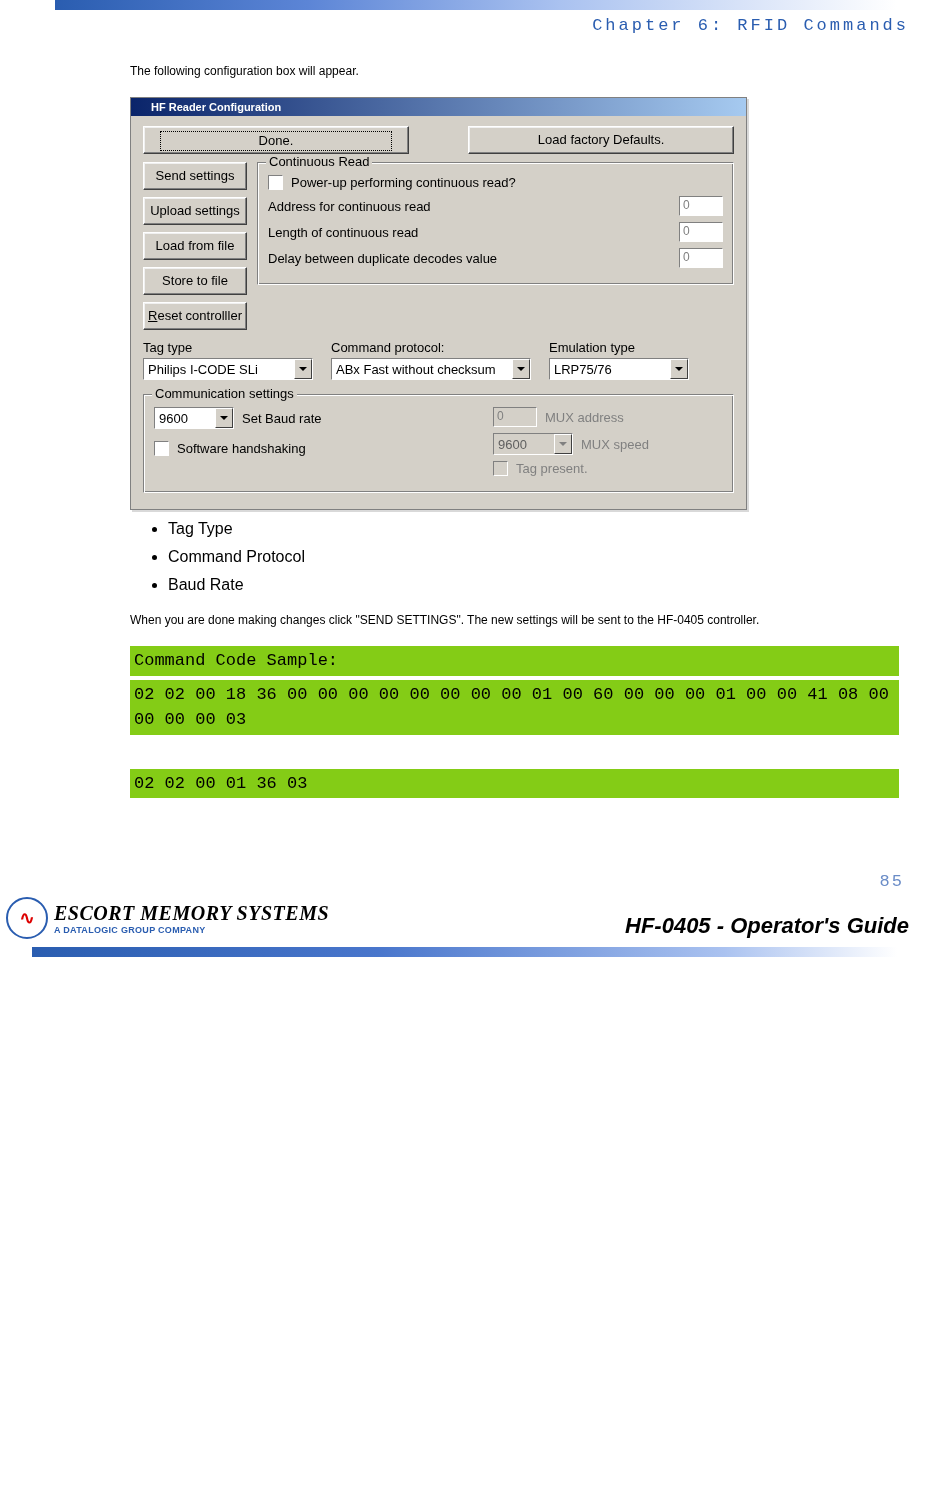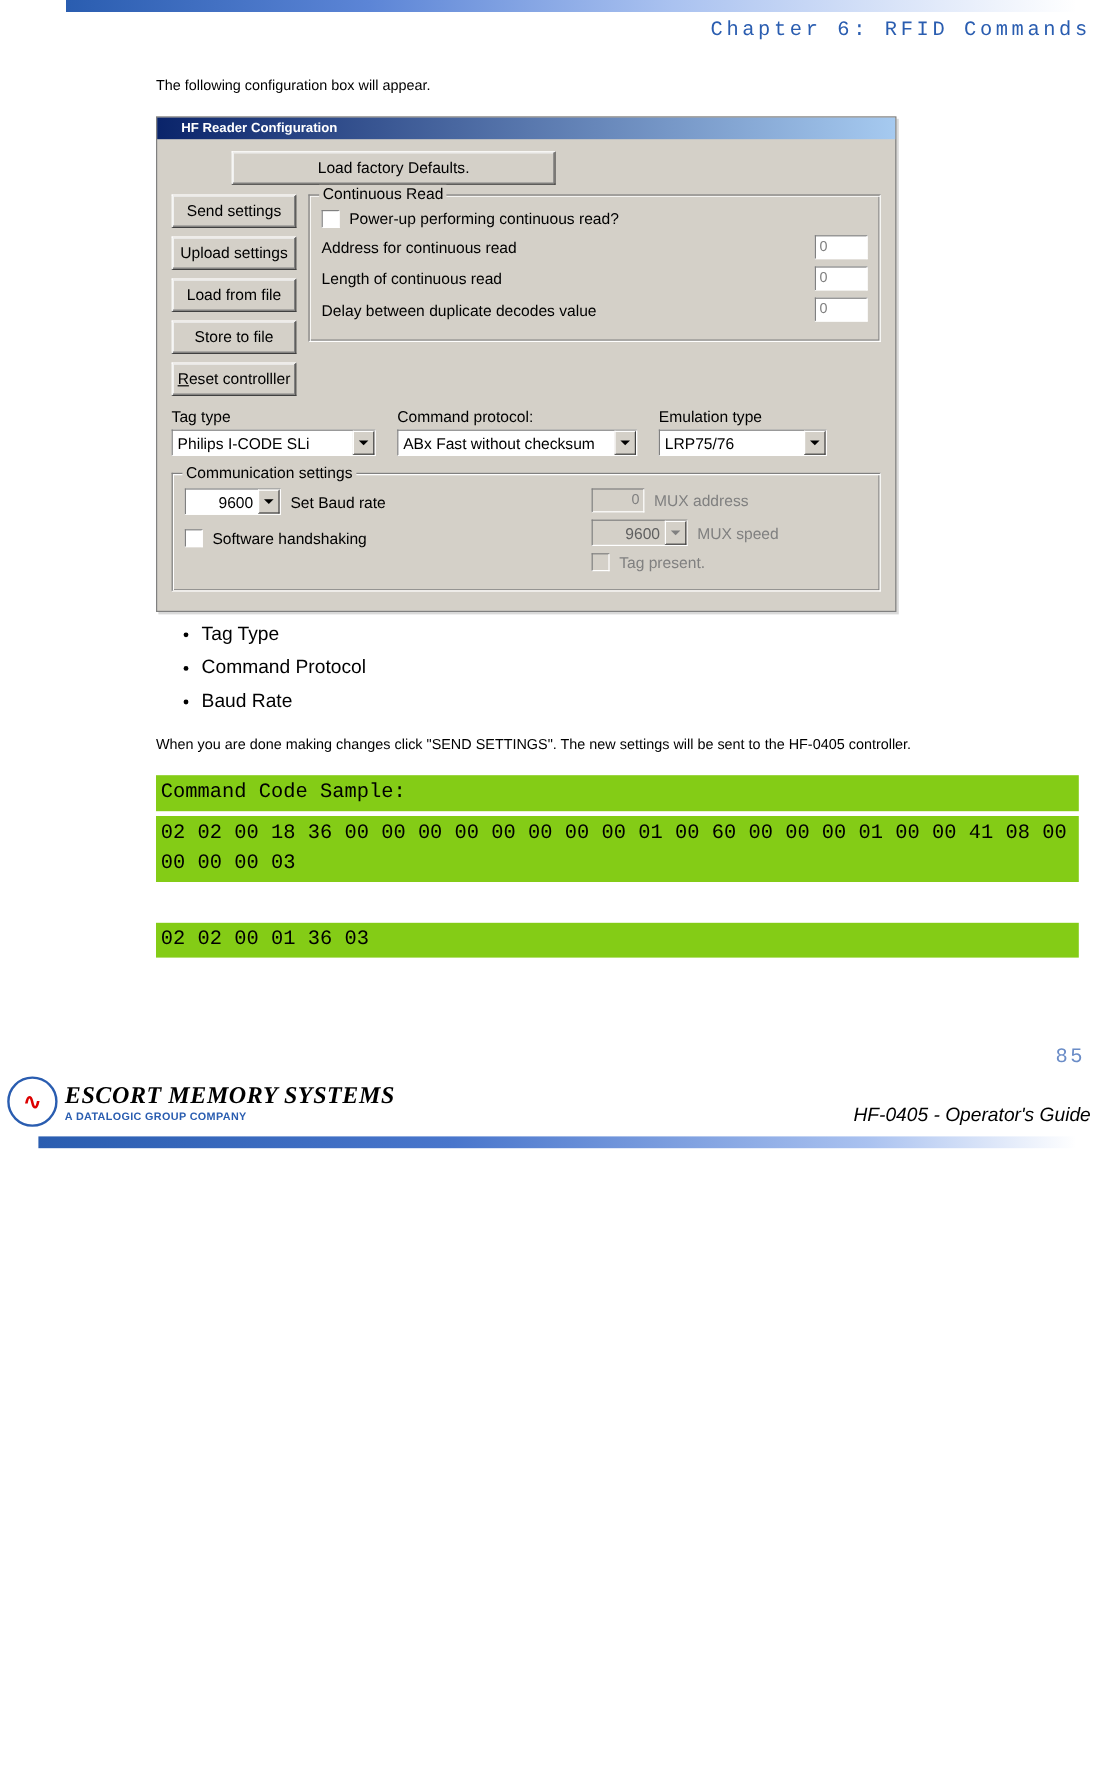--- a/index.html
+++ b/index.html
@@ -146,37 +146,38 @@
     padding: 0 20px 4px 6px;
   }
   .logo-wrap { display:flex; align-items:center; gap:6px; }
   .ems-ico {
     width:38px; height:38px; border-radius:50%; border:2px solid #2a5db0;
     display:flex; align-items:center; justify-content:center;
   }
   .ems-wave { color:#d00; font-size:18px; font-weight:bold; }
   .logo-text .l1 { font-family: Georgia, "Times New Roman", serif; font-style:italic; font-weight:bold; font-size:20px; letter-spacing:0.5px;}
   .logo-text .l2 { font-family: Arial; font-weight:bold; font-size:9px; color:#2a5db0; letter-spacing:0.3px;}
-  .guide-title { font-family: Verdana, Arial; font-style:italic; font-weight:normal; font-size:16px; }
+  .guide-title { font-family: Verdana, Arial; font-style:italic; font-weight:bold; font-size:22px; }
   .bottom-stripe { background: linear-gradient(to right, #2a5db0 0%, #4976cc 40%, #aac2f0 80%, #ffffff 100%); height: 10px; margin: 4px 32px 0 32px; }
   .combo.dis { background:#d4d0c8; }
 </style>
 </head>
 <body>
 
 <div class="top-stripe"></div>
 <div class="chapter-header">Chapter 6: RFID Commands</div>
 
 <div class="content">
   <p class="body-text">The following configuration box will appear.</p>
 
   <div class="win-dialog">
     <div class="win-title">HF Reader Configuration</div>
     <div class="win-body">
       <div class="row">
+        <div class="win-btn wide"><span class="focused-btn" style="display:inline-block;padding:0 98px;">Done.</span></div>
         <div style="width:40px"></div>
         <div class="win-btn wide">Load factory Defaults.</div>
       </div>
 
       <div class="row">
         <div class="left-col">
           <div class="win-btn nar">Send settings</div>
           <div class="win-btn nar">Upload settings</div>
           <div class="win-btn nar">Load from file</div>
           <div class="win-btn nar">Store to file</div>
@@ -231,21 +232,21 @@
             <span class="combo-text">LRP75/76</span>
             <div class="combo-btn">
                 <div class="tri-down"></div>
               </div>
           </div>
         </div>
       </div>
 
       <div class="fieldset" style="margin-top:14px;">
         <div class="fs-legend">Communication settings</div>
-        <div style="display:flex; gap:46px;text-align:right;">
+        <div style="display:flex; gap:46px;">
           <div style="flex:1">
             <div class="field-row" style="justify-content:flex-start;">
               <div class="combo" style="width:78px;">
                 <span class="combo-text">9600</span>
                 <div class="combo-btn">
                     <div class="tri-down"></div>
                   </div>
               </div>
               <span>Set Baud rate</span>
             </div>

